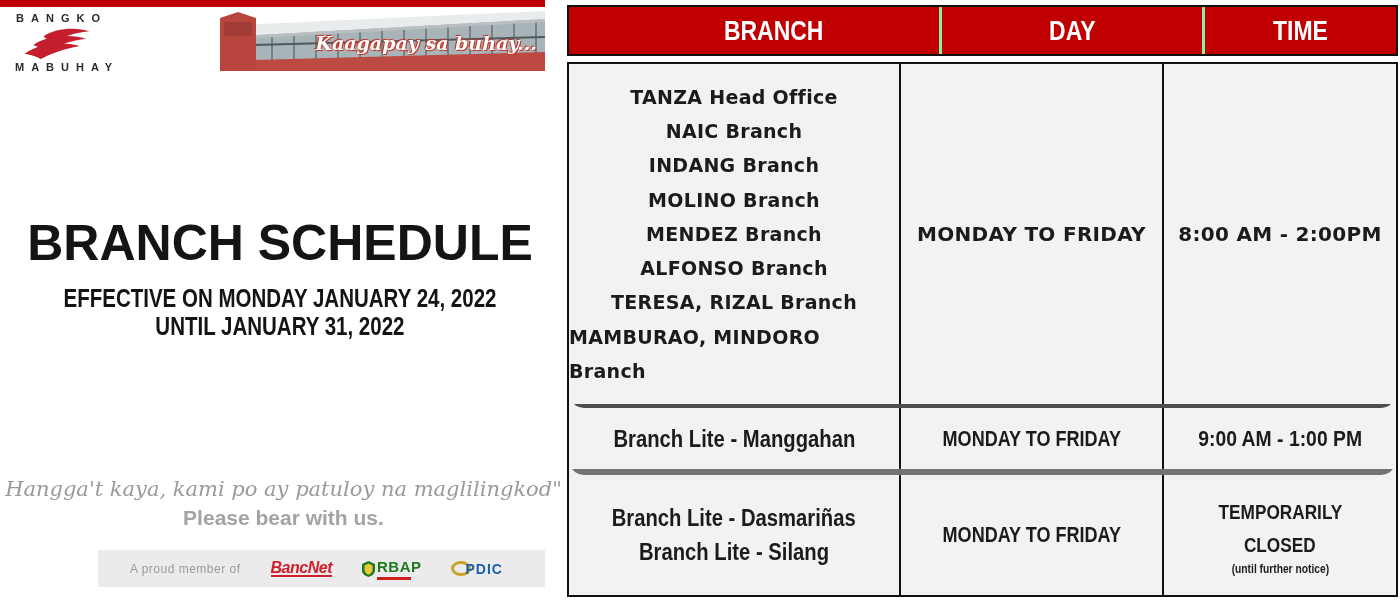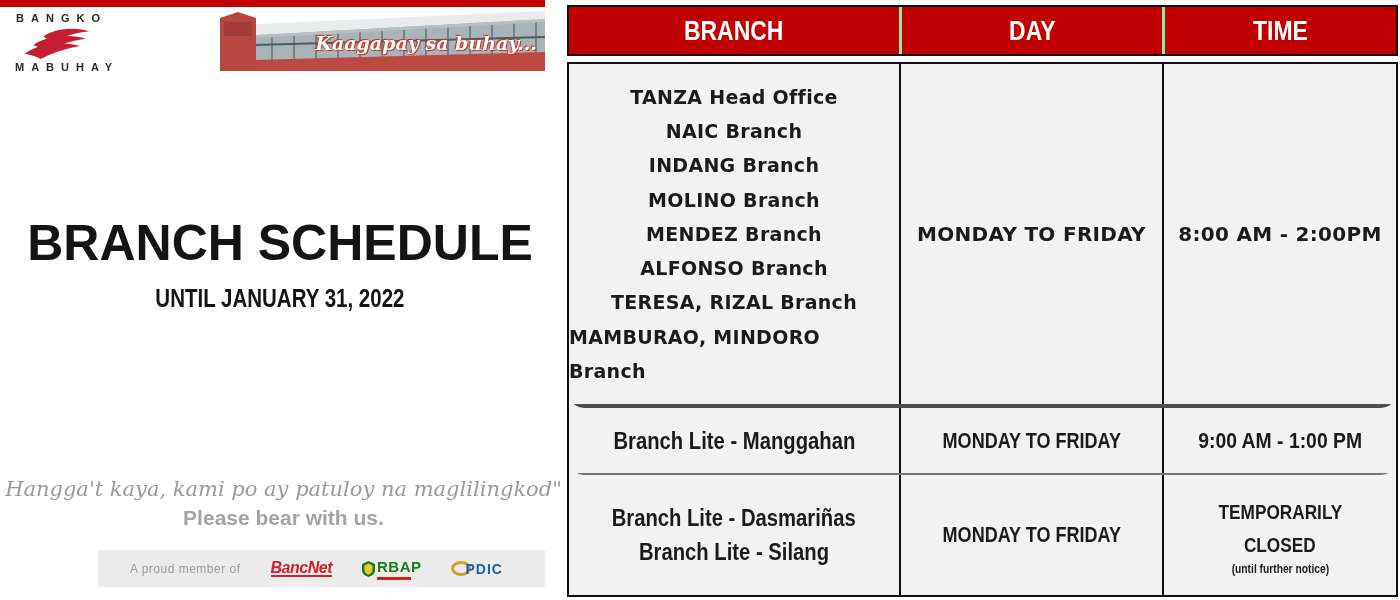--- a/index.html
+++ b/index.html
@@ -42,31 +42,31 @@
   .rbap-text { font-weight:900; font-size:15px; color:#1d7a1d; letter-spacing:0.5px; }
   .rbap-sub { display:block; width:34px; height:3px; background:#cf2020; margin-top:1px; }
   .pdic { display:flex; align-items:center; }
   .pdic-ring { width:20px; height:15px; border:3px solid #c9a227; border-radius:50%;
      margin-right:-6px; background:transparent; }
   .pdic-text { font-weight:bold; font-size:14px; color:#1a5fa8; letter-spacing:1px; }
 
   
   .schedule { position:absolute; left:567px; top:0; width:831px; height:600px; }
   .thead { position:absolute; left:0; top:5px; width:831px; height:51px; display:flex;
-     background:#C00000; border:2px solid #101010; }
+     background:#C00000; border:2px solid #101010;padding-left:40px; }
   .th { display:flex; align-items:center; justify-content:center; color:#fff;
      font-size:28px; font-weight:bold; }
   .th + .th { border-left:3px solid #86efac; }
   .col-branch { width:330px; } .col-day { width:263px; } .col-time { flex:1; }
 
   .tbody { position:absolute; left:0; top:62px; width:831px; height:535px;
      border:2px solid #101010; background:#f2f2f2; display:flex; flex-direction:column; }
   .tr { display:flex; width:100%;border-radius:15px; }
   .row1 { height:344px; border-bottom:4px solid #4d4d4d; }
-  .row2 { height:67px; border-bottom:2px solid #737373; }
+  .row2 { height:67px; border-bottom:6px solid #737373; }
   .row3 { flex:1; }
   .td { display:flex; flex-direction:column; align-items:center; justify-content:center;
      background:#f2f2f2; color:#141414; }
   .td + .td { border-left:2px solid #101010; }
 
   .gothic { font-family:"DejaVu Sans", sans-serif; font-weight:bold; color:#1b1b1b; }
   .branch-line { font-size:19px; line-height:34.3px; letter-spacing:0.3px; }
   .daytime1 { font-size:20px; letter-spacing:0.3px; }
   .lite-line { font-size:23px; font-weight:bold; color:#1b1b1b; line-height:34px; }
   .daytime2 { font-size:22px; font-weight:bold; color:#1b1b1b; }
@@ -117,20 +117,21 @@
         <rect x="8" y="8" width="36" height="53" fill="#b8453e"></rect>
         <rect x="12" y="12" width="28" height="14" fill="#a23c36"></rect>
         <polygon points="8,8 26,2 44,8" fill="#b8453e"></polygon>
       </svg>
       <div class="photo-tagline">Kaagapay sa buhay...</div>
     </div>
 
     <h1 class="title">BRANCH SCHEDULE</h1>
 
     <div class="subtitle">
+      <div><span class="cond">EFFECTIVE ON MONDAY JANUARY 24, 2022</span></div>
       <div><span class="cond">UNTIL JANUARY 31, 2022</span></div>
     </div>
 
     <div class="quote">Hangga't kaya, kami po ay patuloy na maglilingkod"</div>
     <div class="note">Please bear with us.</div>
 
     <div class="member-strip">
       <span class="member-label">A proud member of</span>
       <span class="bancnet">BancNet</span>
       <span class="rbap">

